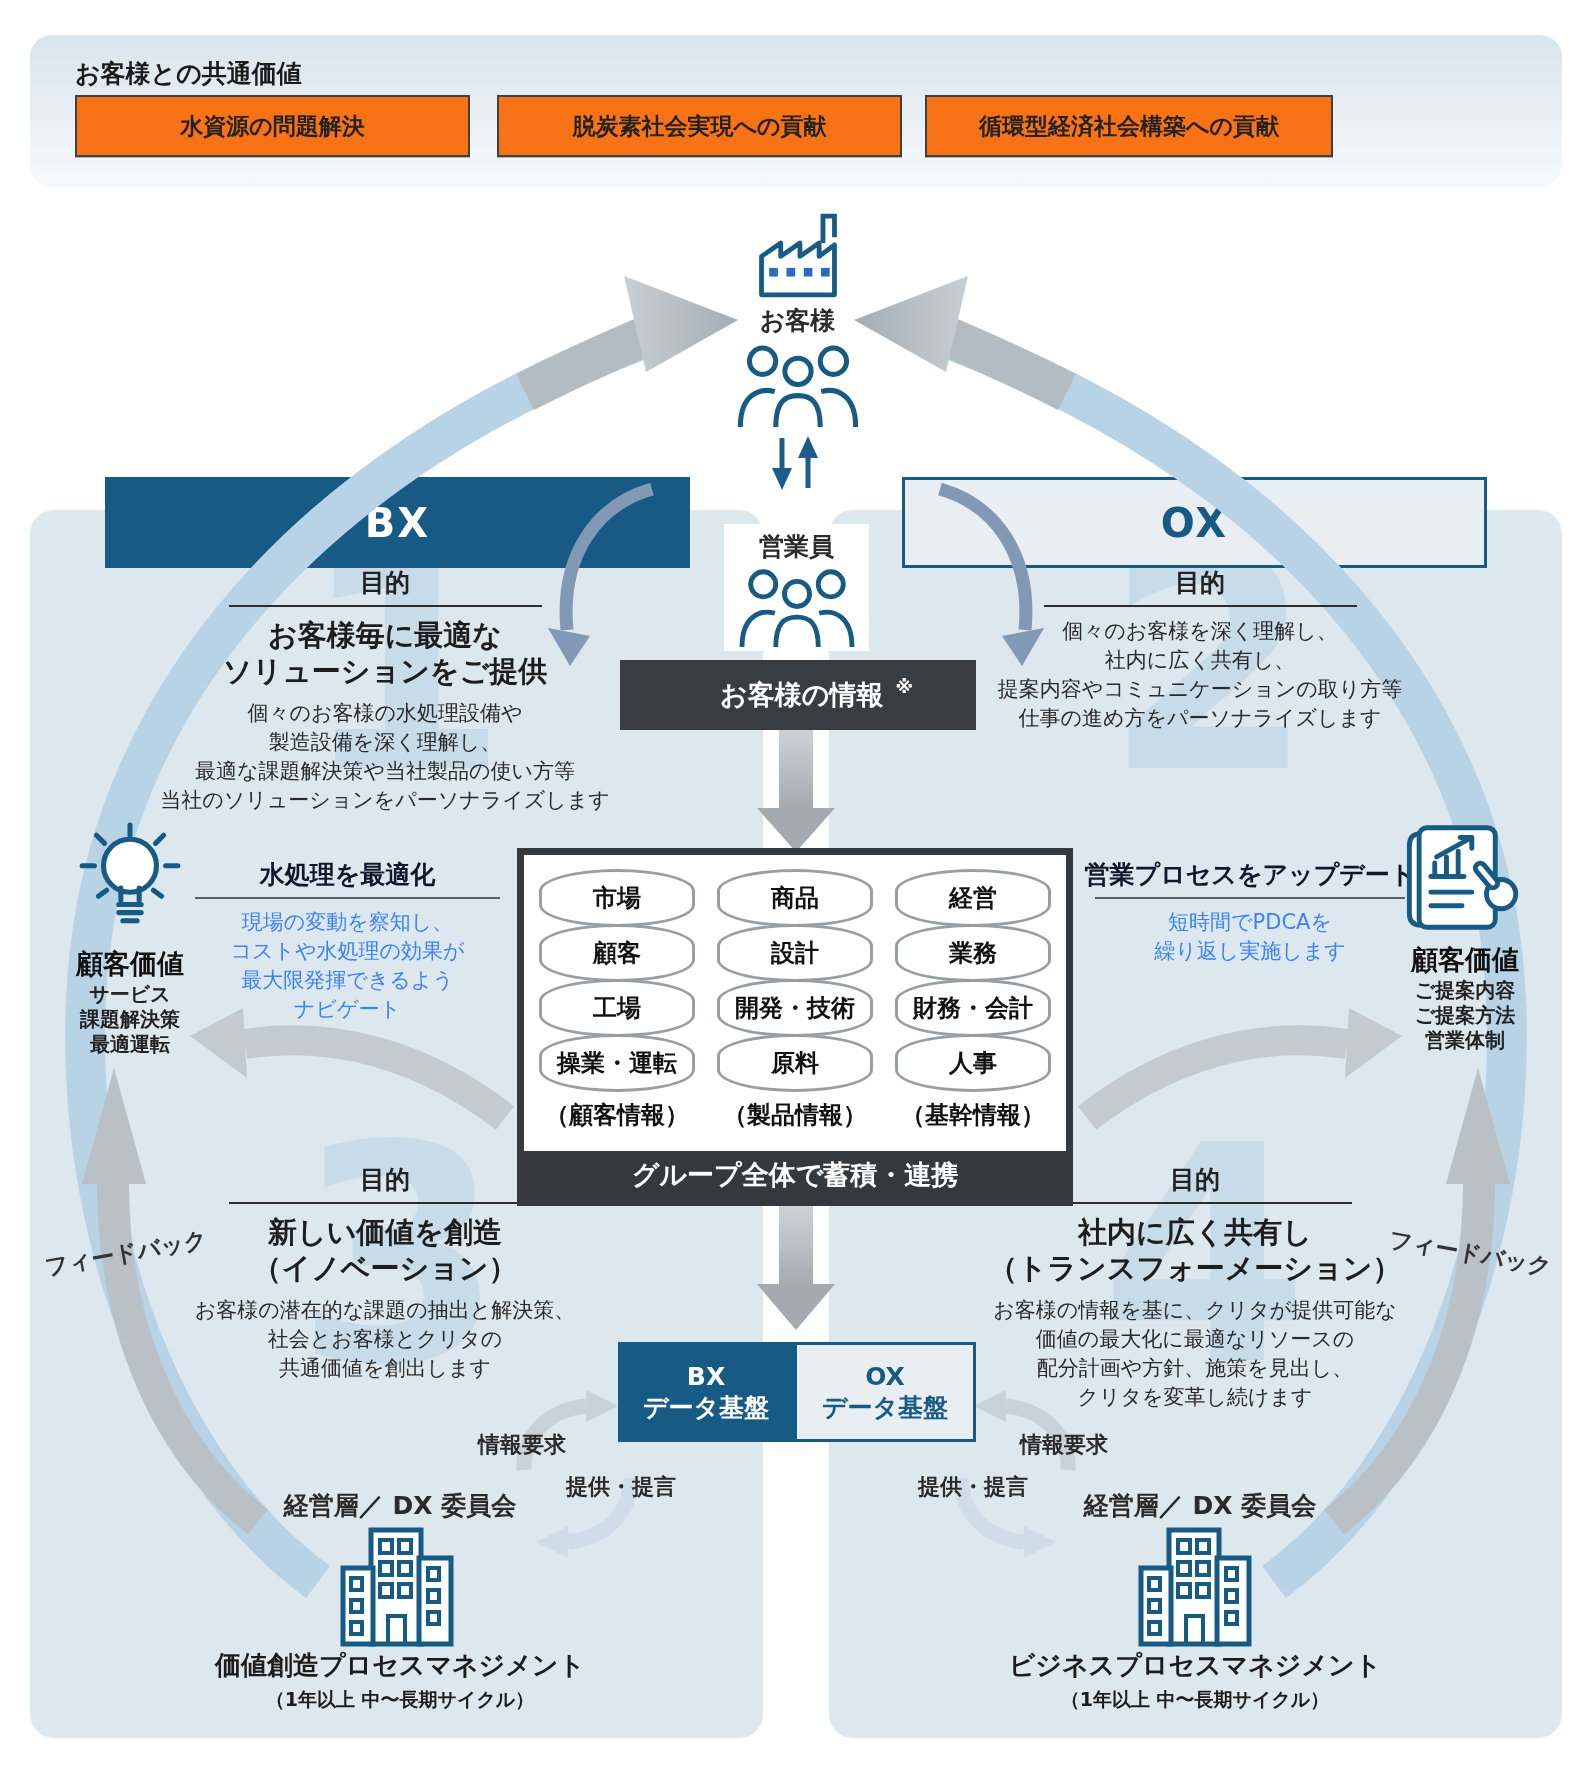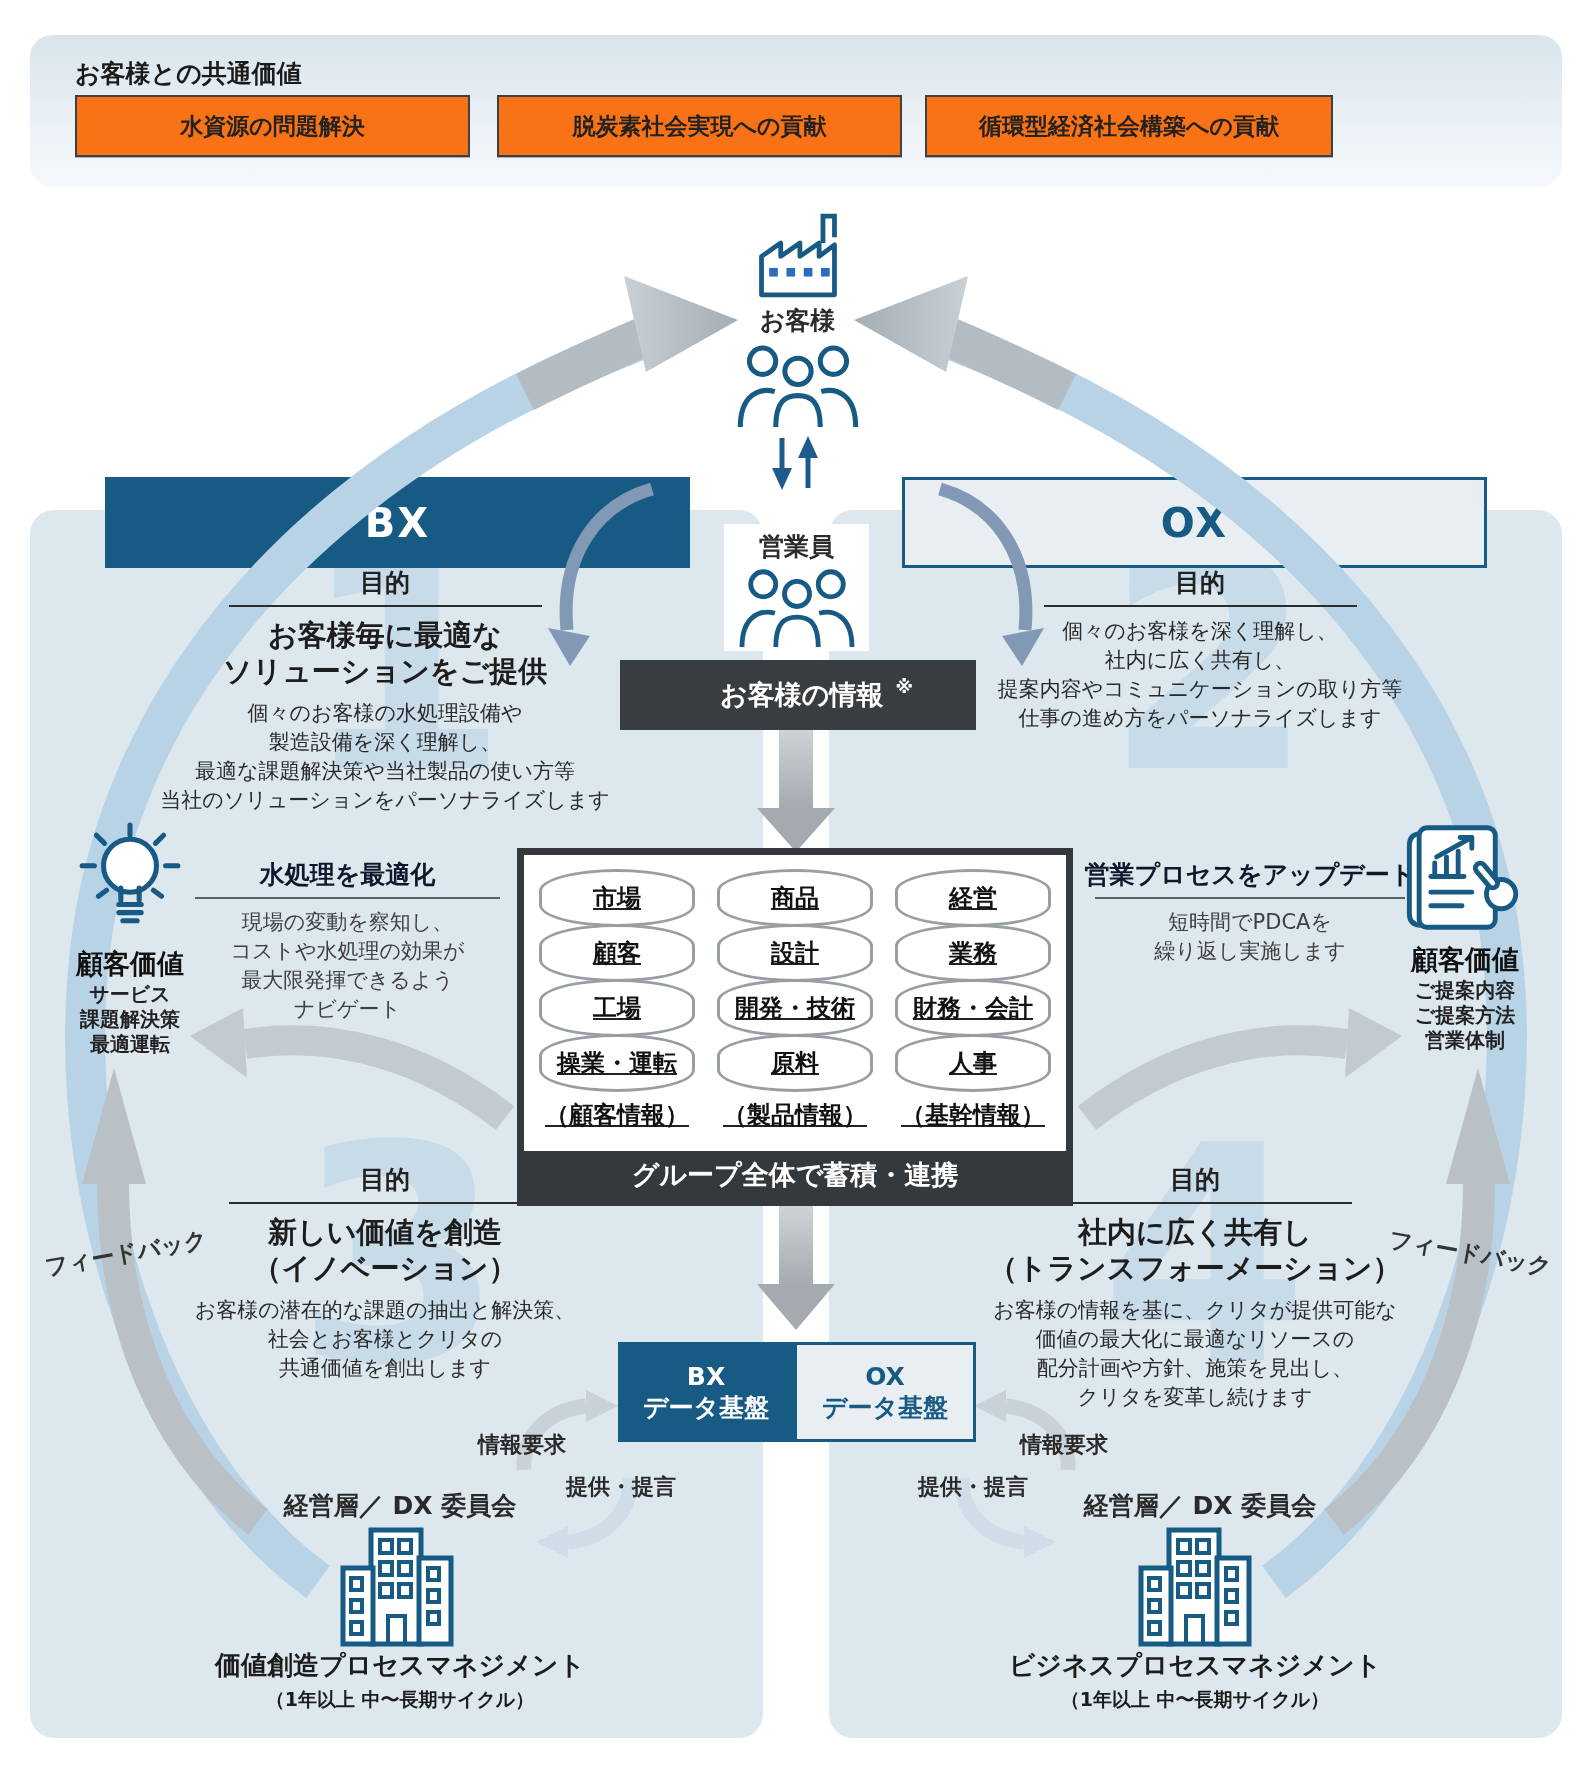--- a/index.html
+++ b/index.html
@@ -28,36 +28,36 @@
   .wm { font-size:300px; line-height:0.78; font-weight:bold; color:#c3d9e8; opacity:.8; width:200px; text-align:center; }
 
   .purpose { width:470px; text-align:center; }
   .p-head { font-size:25px; font-weight:bold; color:#222; }
   .p-rule { width:313px; margin:6px auto 10px auto; border-bottom:2px solid #2c2c2c; }
   .p-title { font-size:29px; line-height:36px; font-weight:bold; color:#1d1d1d; }
   .p-body { margin-top:10px; font-size:21px; line-height:29px; color:#2a2a2a; }
 
   .sub-head { font-size:25px; font-weight:bold; color:#0f172a; text-align:center; }
   .sub-rule { margin:6px auto 9px auto; border-bottom:2px solid #5a5f63; }
-  .sub-body { font-size:21px; line-height:29px; color:#404040; text-align:center; }
+  .sub-body { font-size:21px; line-height:29px; color:#3b82f6; text-align:center; }
 
   .value-wrap { display:flex; flex-direction:column; align-items:center; }
   .value-title { font-size:27px; font-weight:bold; color:#111; margin-top:4px; }
   .value-item { font-size:20px; font-weight:bold; color:#222; line-height:25px; }
 
   .fb { font-size:23px; font-weight:bold; color:#333; white-space:nowrap; }
 
   
   .info-box { left:620px; top:660px; width:356px; height:70px; background:#383d41; color:#fff;
     display:flex; align-items:center; justify-content:center; font-size:27px; font-weight:bold;padding-left:37px; }
   .info-note { font-size:18px; margin-left:12px; position:relative; top:-9px; }
 
   
   .db-box { left:517px; top:848px; width:556px; height:358px; background:#fff; border:7px solid #34393d; }
-  .db-cols { display:flex; justify-content:space-between; padding:14px 12px 0 12px;text-decoration:underline; }
+  .db-cols { display:flex; justify-content:space-between; padding:14px 12px 0 12px; }
   .db-col { width:162px; display:flex; flex-direction:column; align-items:center; }
   .cyl { width:156px; height:58px; background:#fff; border:3px solid #989ea2; border-radius:78px / 22px;
     display:flex; align-items:center; justify-content:center; font-size:24px; font-weight:bold; color:#111;
     margin-bottom:-3px; }
   .db-cap { font-size:24px; font-weight:bold; margin-top:10px; color:#111; white-space:nowrap; }
   .db-footer { position:absolute; bottom:0; left:0; right:0; height:48px; background:#34393d; color:#fff;
     display:flex; align-items:center; justify-content:center; font-size:27px; font-weight:bold; }
 
   
   .plat { top:1342px; height:100px; display:flex; flex-direction:column; align-items:center; justify-content:center;

